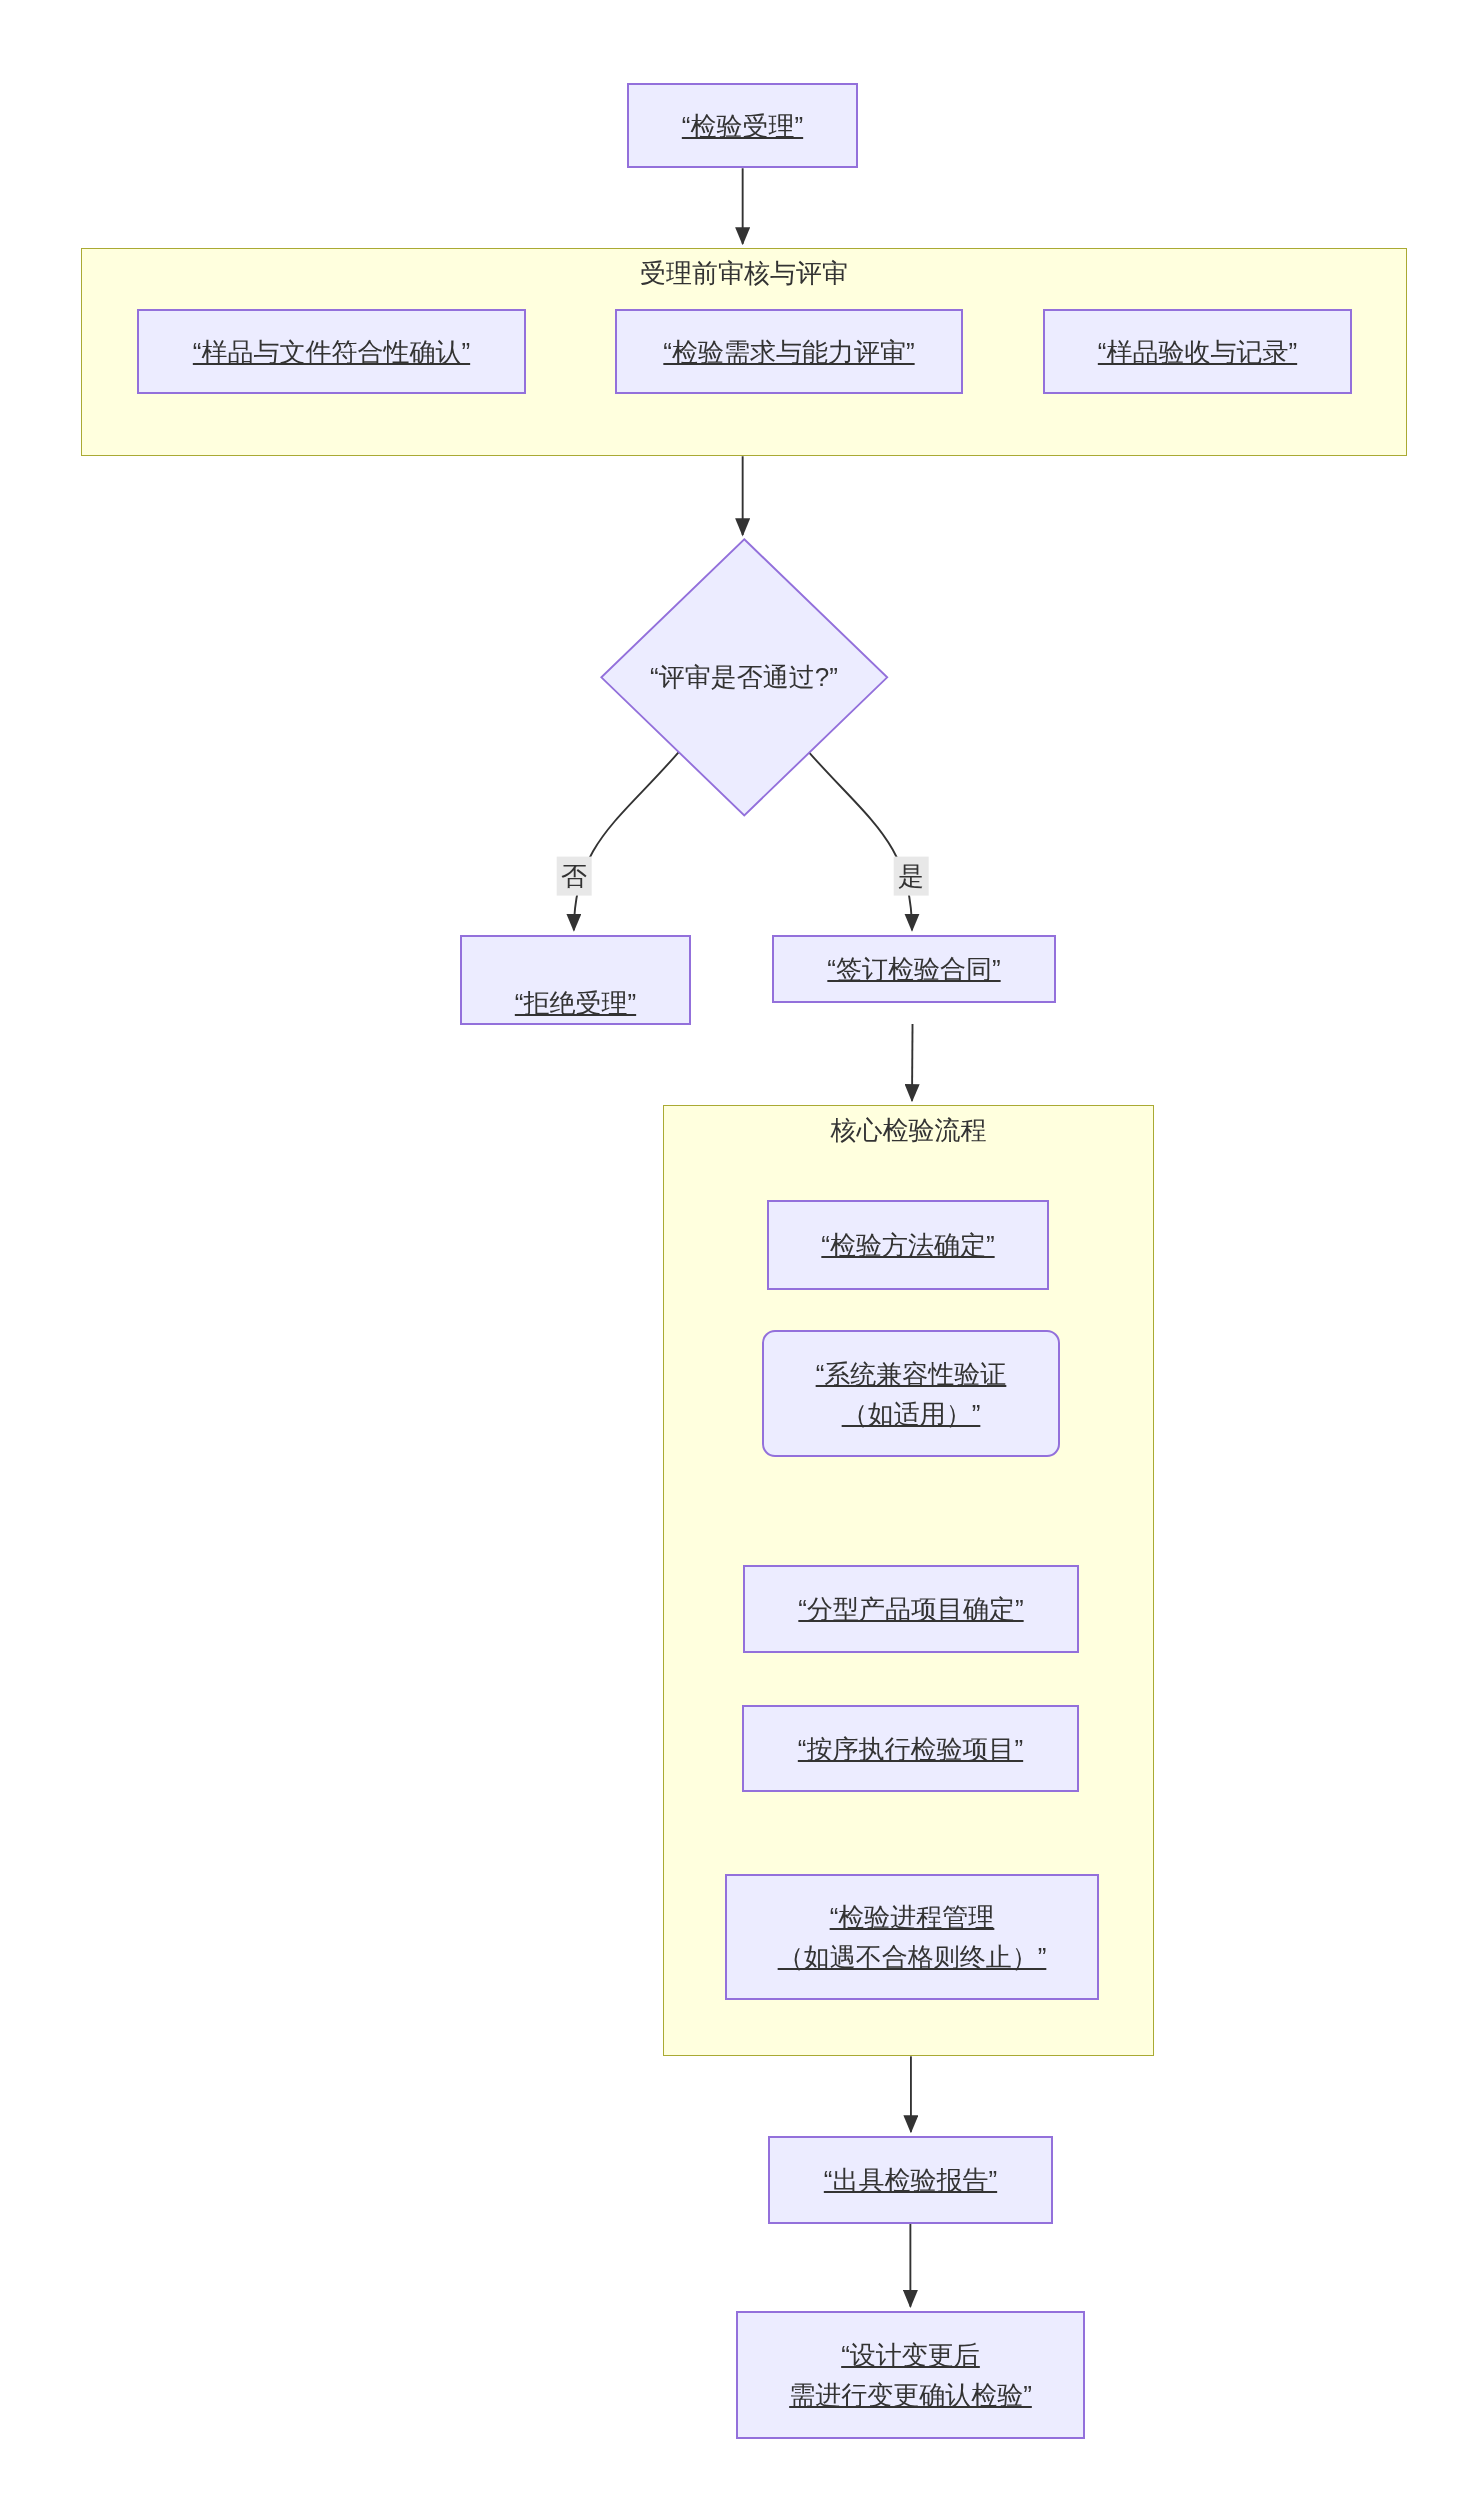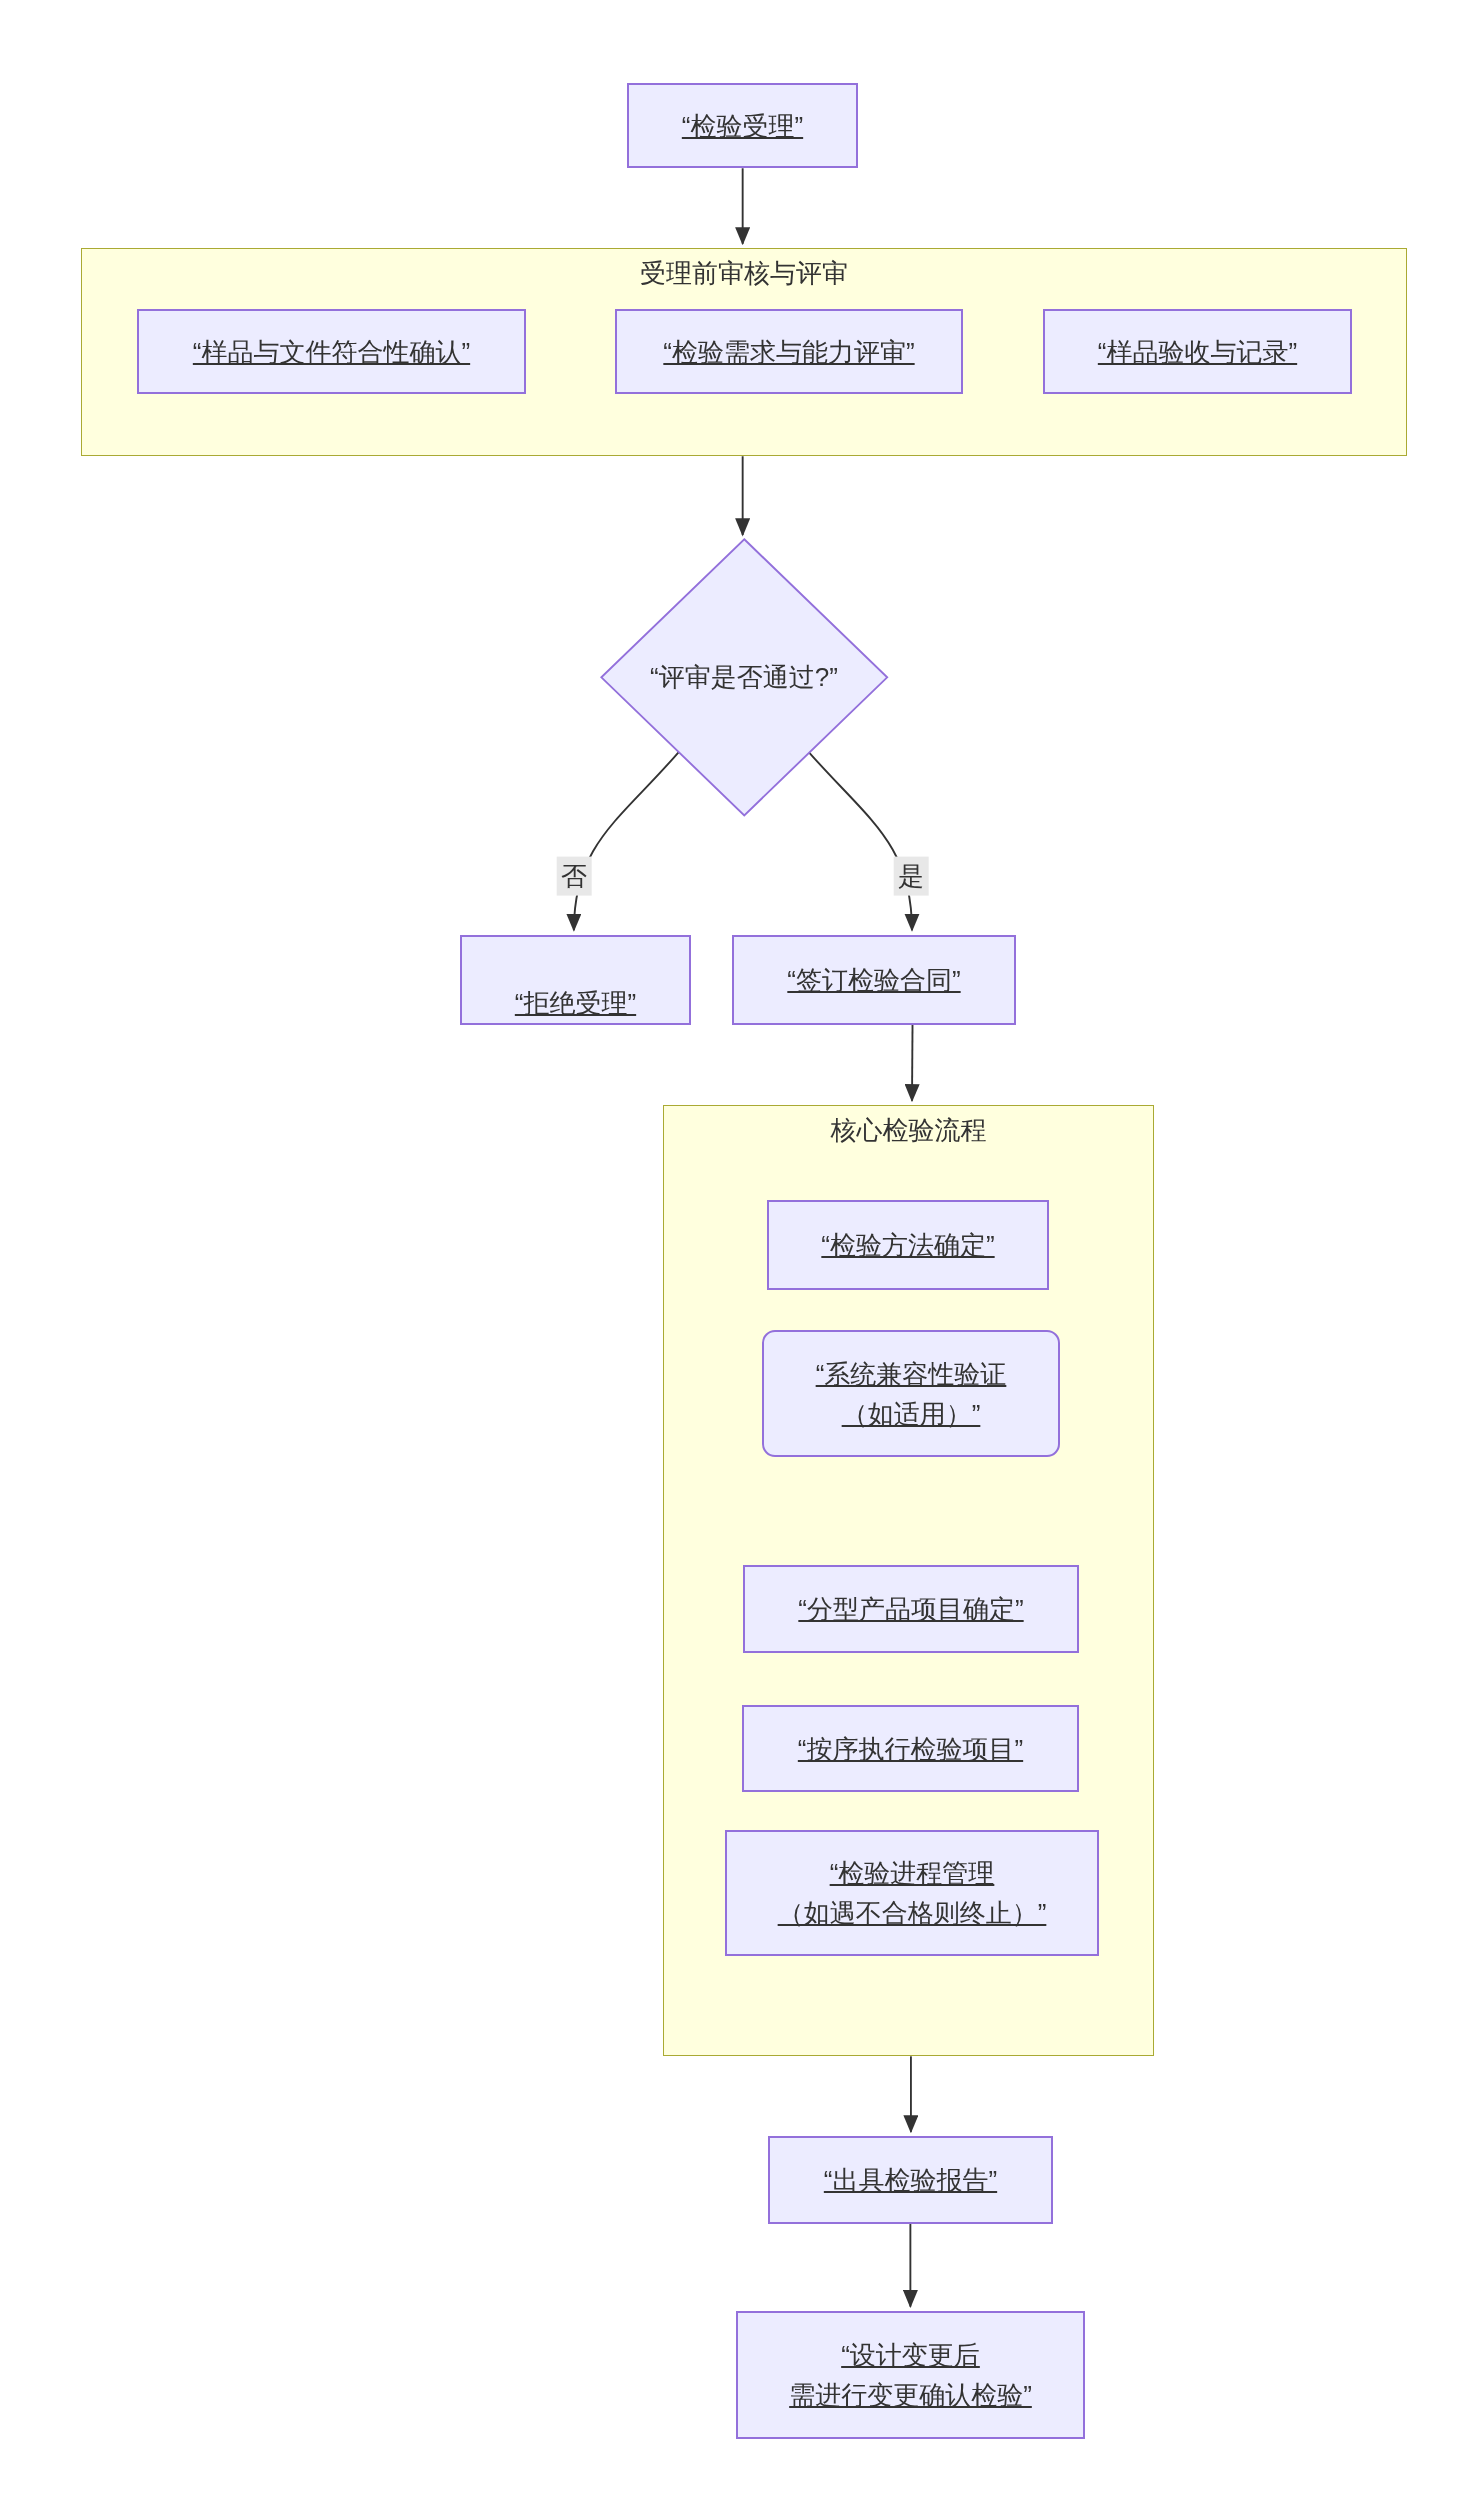--- a/index.html
+++ b/index.html
@@ -65,27 +65,27 @@
     transform:translate(-50%,-50%);
     background:var(--edge-label-bg);
     padding:5.4px 4.3px;
     font-size:26px;
     line-height:28px;
     color:var(--text);
   }
   #label-no{left:574px;top:876px;}
   #label-yes{left:911px;top:876px;}
   #node-reject{left:460px;top:935px;width:231px;height:90px;justify-content:flex-end;}
-  #node-contract{left:732px;top:935px;width:284px;height:90px;}
+  #node-contract{left:772px;top:935px;width:284px;height:68px;}
   #cluster-core{left:663px;top:1105px;width:491px;height:951px;}
   #node-method{left:767px;top:1160px;width:282px;height:90px;margin-top:40px;}
   #node-compat{left:762px;top:1330px;width:298px;height:127px;border-radius:13px;}
   #node-typing{left:743px;top:1537px;width:336px;height:88px;margin-top:28px;}
   #node-sequence{left:742px;top:1705px;width:337px;height:87px;}
-  #node-progress{left:725px;top:1830px;width:374px;height:126px;}
+  #node-progress{left:725px;top:1874px;width:374px;height:126px;}
   #node-report{left:768px;top:2136px;width:285px;height:88px;}
   #node-change{left:736px;top:2311px;width:349px;height:128px;}
 </style>
 </head>
 <body>
 
 <div class="canvas">
 
   <div class="cluster" id="cluster-pre">
     <div class="cluster-title">受理前审核与评审</div>

